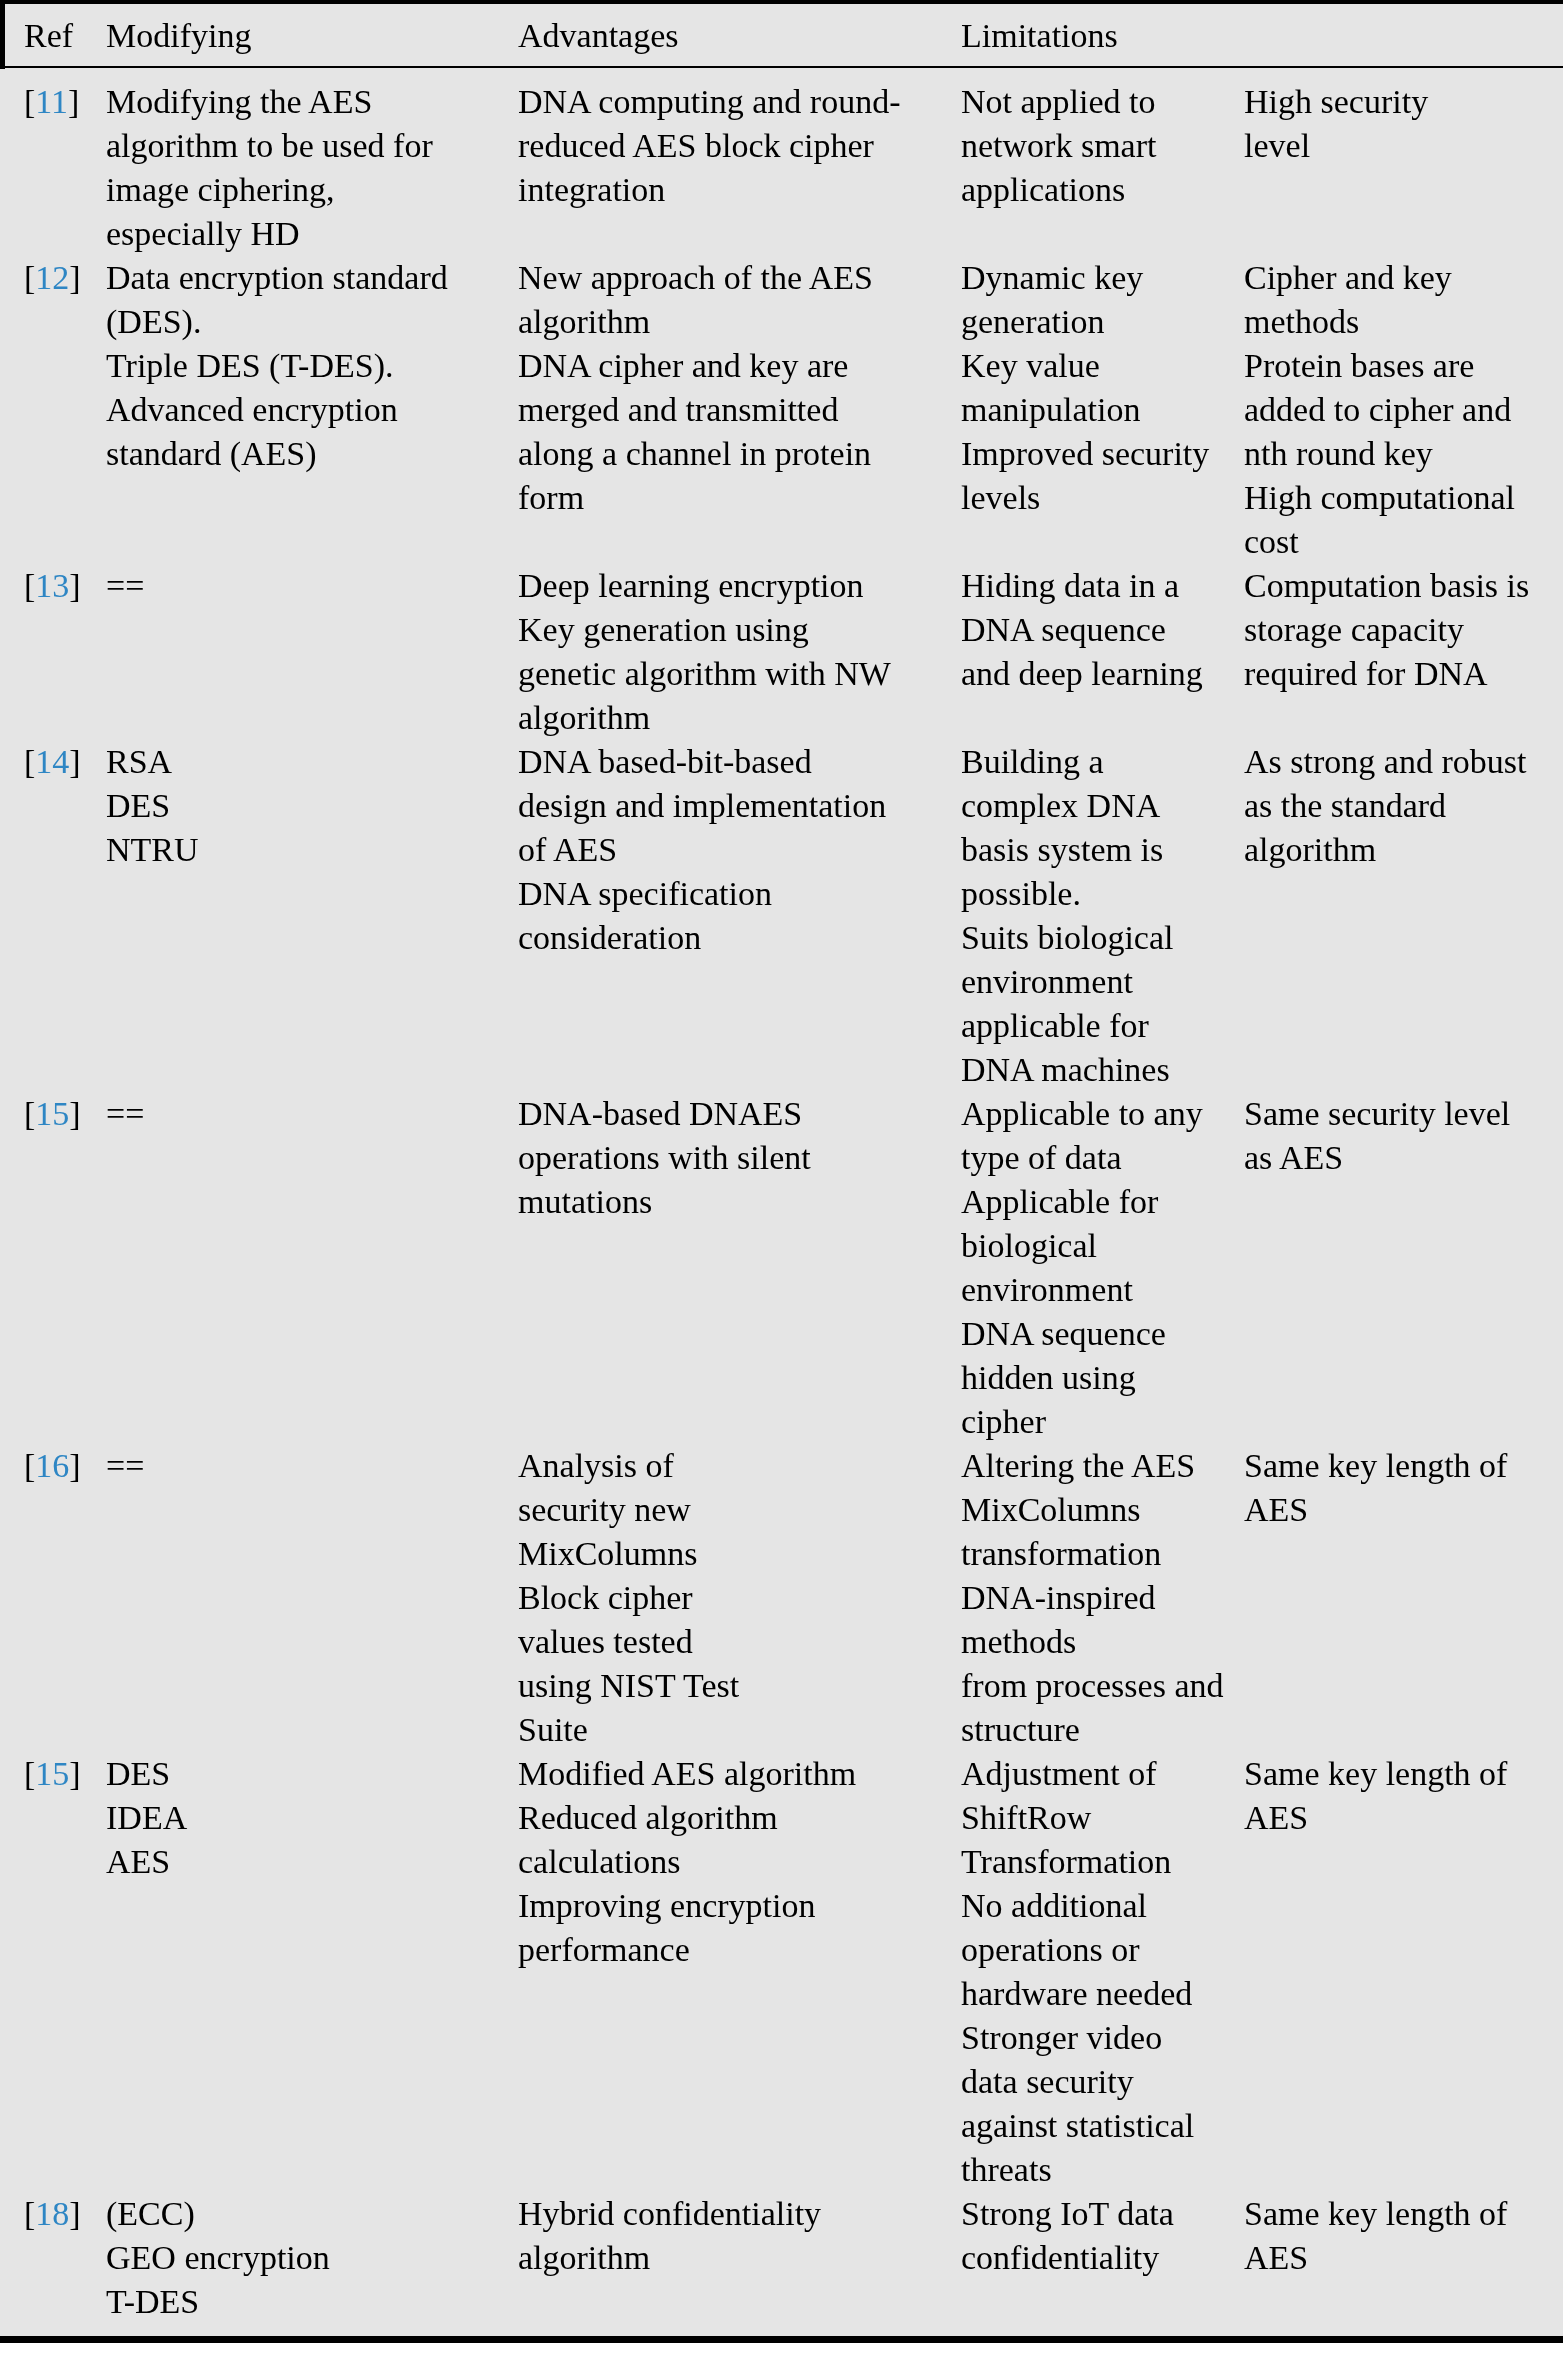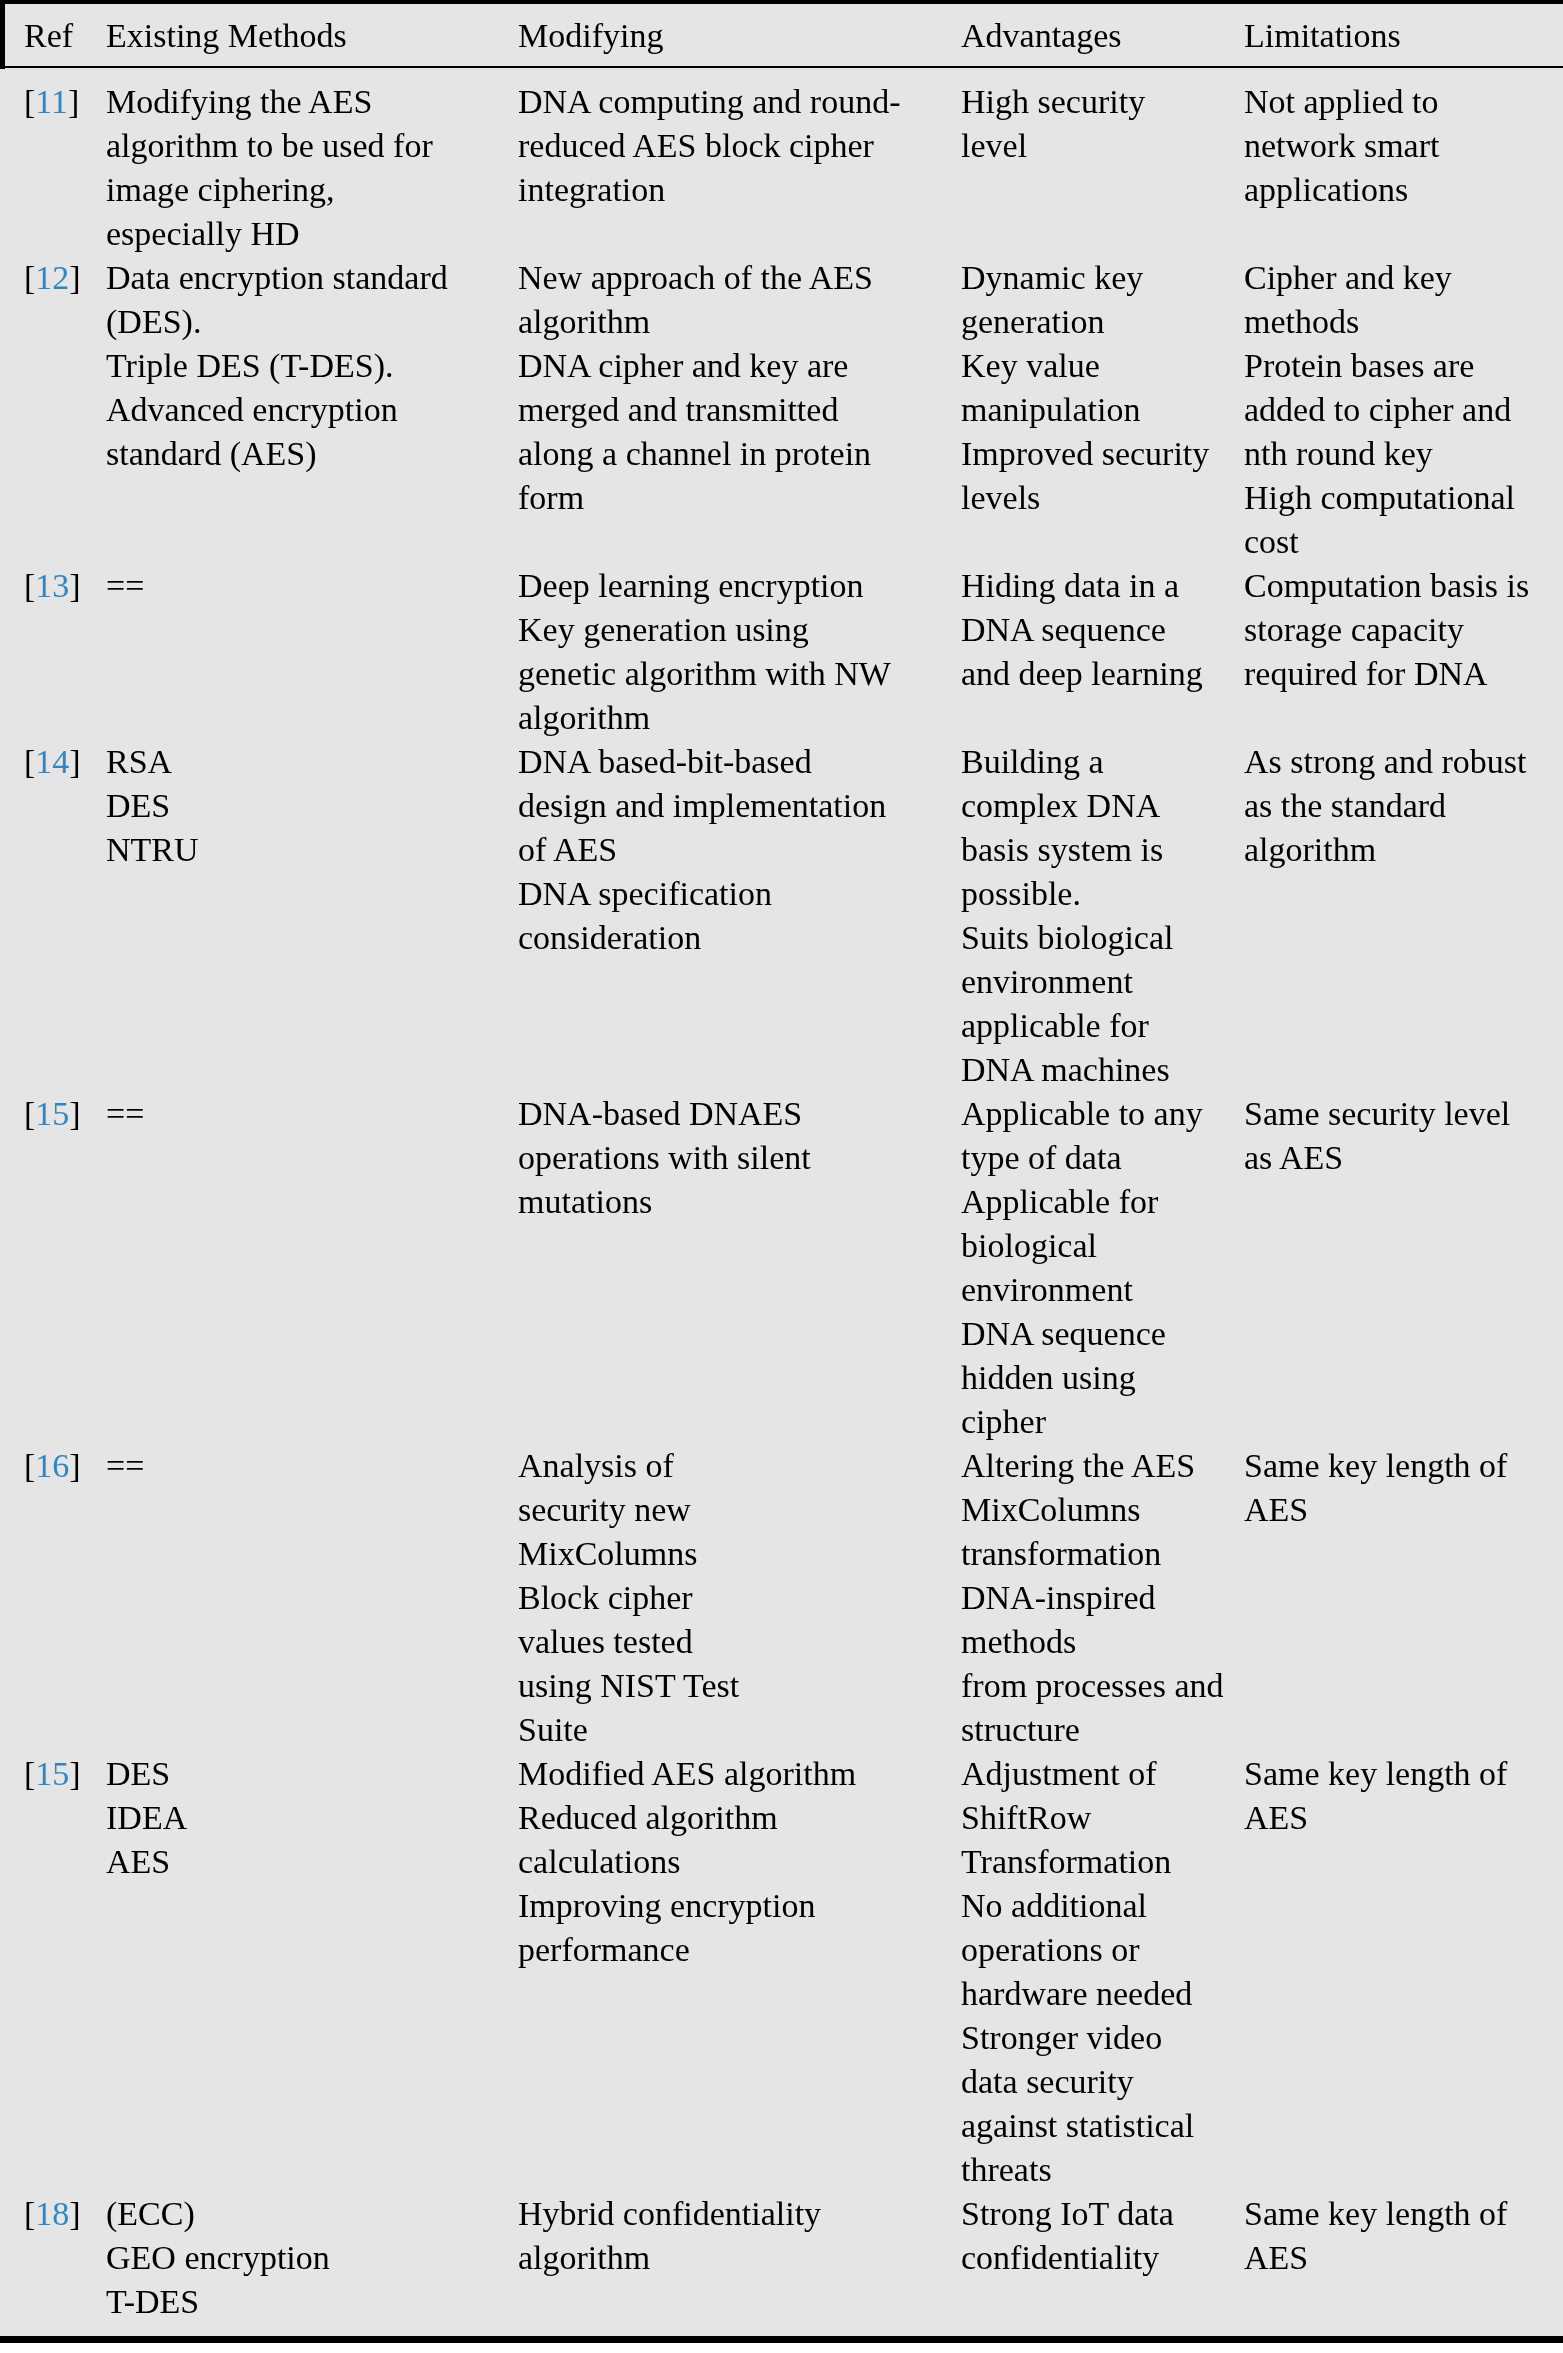--- a/index.html
+++ b/index.html
@@ -60,42 +60,41 @@
   }
 </style>
 </head>
 <body>
 
 <div class="table">
 
   <div class="grid-row header-row">
     <div class="edge-artifact"></div>
     <div class="header-cell">Ref</div>
-    <div class="header-cell">Existing Methods</div>
     <div class="header-cell">Modifying</div>
     <div class="header-cell">Advantages</div>
     <div class="header-cell">Limitations</div>
   </div>
 
   <div class="tbody">
 
     <div class="grid-row">
       <div class="cell"><span class="bracket">[</span><span class="ref-num">11</span><span class="bracket">]</span></div>
       <div class="cell">Modifying the AES
 algorithm to be used for
 image ciphering,
 especially HD</div>
       <div class="cell">DNA computing and round-
 reduced AES block cipher
 integration</div>
-      <div class="cell">High security
-level</div>
       <div class="cell">Not applied to
 network smart
 applications</div>
+      <div class="cell">High security
+level</div>
     </div>
 
     <div class="grid-row">
       <div class="cell"><span class="bracket">[</span><span class="ref-num">12</span><span class="bracket">]</span></div>
       <div class="cell">Data encryption standard
 (DES).
 Triple DES (T-DES).
 Advanced encryption
 standard (AES)</div>
       <div class="cell">New approach of the AES

